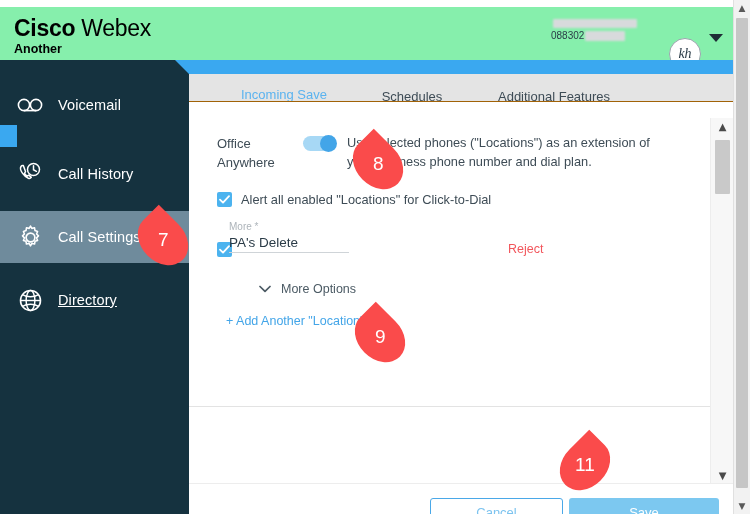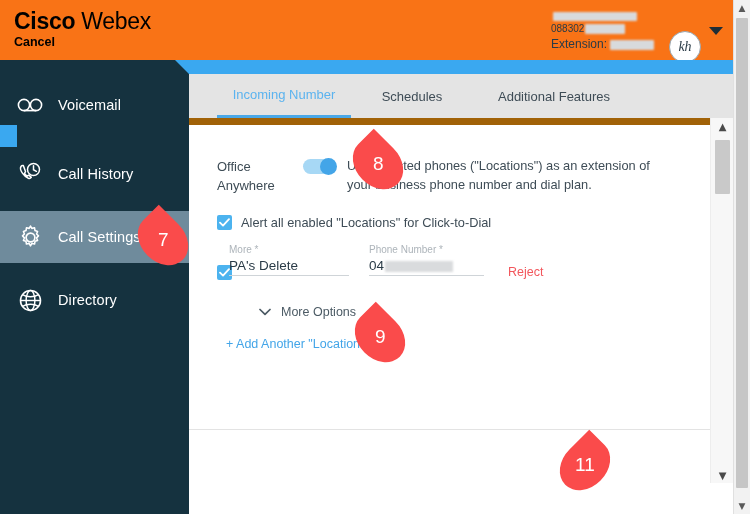--- a/index.html
+++ b/index.html
@@ -13,23 +13,23 @@
   .app {
     position: relative;
     width: 750px; height: 514px;
     overflow: hidden;
     background: #fff;
   }
 
   
   .header {
     position: absolute;
-    left: 0; top: 0;
+    left: 0; top: 7px;
     width: 733px; height: 60px;
-    background: #f97316;
+    background: #86efac;
     border-bottom: 1px solid #e8e8e8;
   }
   .brand {
     position: absolute;
     left: 14px; top: 8px;
   }
   .brand-top {
     font-size: 23px;
     line-height: 26px;
     color: #000;
@@ -127,21 +127,21 @@
   }
   .nav-label {
     font-size: 14.5px;
     margin-left: 11px;
     color: #ffffff;
     letter-spacing: 0.1px;
   }
   #nav-voicemail { top: 19px; }
   #nav-callhistory { top: 88px; }
   #nav-callsettings { top: 151px; }
-  #nav-directory { top: 214px; }
+  #nav-directory { top: 214px; text-decoration: underline; }
 
   
   .main {
     position: absolute;
     left: 189px; top: 60px;
     width: 544px; height: 454px;
     background: #fff;
     overflow: hidden;
   }
   .blue-bar {
@@ -168,24 +168,24 @@
     color: #5bb3ef;
     border-bottom: 3px solid #4aa8e8;
   }
   #tab-incoming { left: 28px; width: 134px; }
   #tab-schedules { left: 172px; width: 102px; }
   #tab-additional { left: 280px; width: 170px; }
 
   
   .panel {
     position: absolute;
-    left: 0; top: 58px;
+    left: 0; top: 41px;
     width: 544px; height: 365px;
     background: #fff;
-    border-top: 7px solid #a16207;
+    border-top: 1px solid #a16207;
     overflow: hidden;
   }
   .panel-inner {
     position: absolute;
     left: 0; top: 0;
     width: 521px; height: 365px;
     overflow: hidden;
   }
 
   
@@ -415,32 +415,29 @@
 <body>
 
 <div class="app">
 
   <div class="header">
     <div class="brand">
       <div class="brand-top">
         <span class="brand-cisco">Cisco</span>
         <span class="brand-webex">Webex</span>
       </div>
-      <div class="brand-sub">Cancel</div>
+      <div class="brand-sub">Another</div>
     </div>
 
     <div class="user-block">
       <div class="user-name-row">
         <span class="redact"></span>
       </div>
       <div class="user-num-row">
         <span>088302</span><span class="redact"></span>
-      </div>
-      <div class="user-ext-row">
-        <span>Extension:</span><span class="redact"></span>
       </div>
     </div>
 
     <div class="avatar">
       <span>kh</span>
     </div>
     <div class="avatar-caret"></div>
   </div>
 
   <div class="sidebar">
@@ -490,21 +487,21 @@
       </span>
       <span class="nav-label">Directory</span>
     </div>
   </div>
 
   <div class="main">
     <div class="blue-bar"></div>
 
     <div class="tabs-bar">
       <div class="tab active" id="tab-incoming">
-        <span>Incoming Number</span>
+        <span>Incoming Save</span>
       </div>
       <div class="tab" id="tab-schedules">
         <span>Schedules</span>
       </div>
       <div class="tab" id="tab-additional">
         <span>Additional Features</span>
       </div>
     </div>
 
     <div class="panel">
@@ -532,26 +529,20 @@
             <svg width="11" height="9" viewBox="0 0 11 9">
               <polyline points="1,4.6 4,7.6 10,1.2" fill="none" stroke="#fff" stroke-width="1.8" stroke-linecap="round" stroke-linejoin="round"></polyline>
             </svg>
           </span>
 
           <div class="field" id="field-name">
             <div class="field-label">More *</div>
             <div class="field-value">PA's Delete</div>
           </div>
 
-          <div class="field" id="field-phone">
-            <div class="field-label">Phone Number *</div>
-            <div class="field-value">
-              <span>04</span><span class="redact-inline"></span>
-            </div>
-          </div>
 
           <div class="delete-link">Reject</div>
         </div>
 
         <div class="more-options">
           <span class="chev">
             <svg width="12" height="8" viewBox="0 0 12 8">
               <polyline points="1,1.5 6,6.4 11,1.5" fill="none" stroke="#4b5a64" stroke-width="1.7" stroke-linecap="round" stroke-linejoin="round"></polyline>
             </svg>
           </span>
@@ -563,20 +554,24 @@
         <div class="panel-bottom-line"></div>
       </div>
     </div>
 
     <div class="inner-scroll">
       <div class="sb-arrow up">▲</div>
       <div class="sb-thumb"></div>
       <div class="sb-arrow down">▼</div>
     </div>
 
+    <div class="footer">
+      <div class="btn" id="btn-cancel">Cancel</div>
+      <div class="btn" id="btn-save">Save</div>
+    </div>
   </div>
 
   <div class="outer-scroll">
     <div class="os-arrow up">▲</div>
     <div class="os-thumb"></div>
     <div class="os-arrow down">▼</div>
   </div>
   <div class="os-hl"></div>
 
   <div class="callout point-left" id="callout-7">

